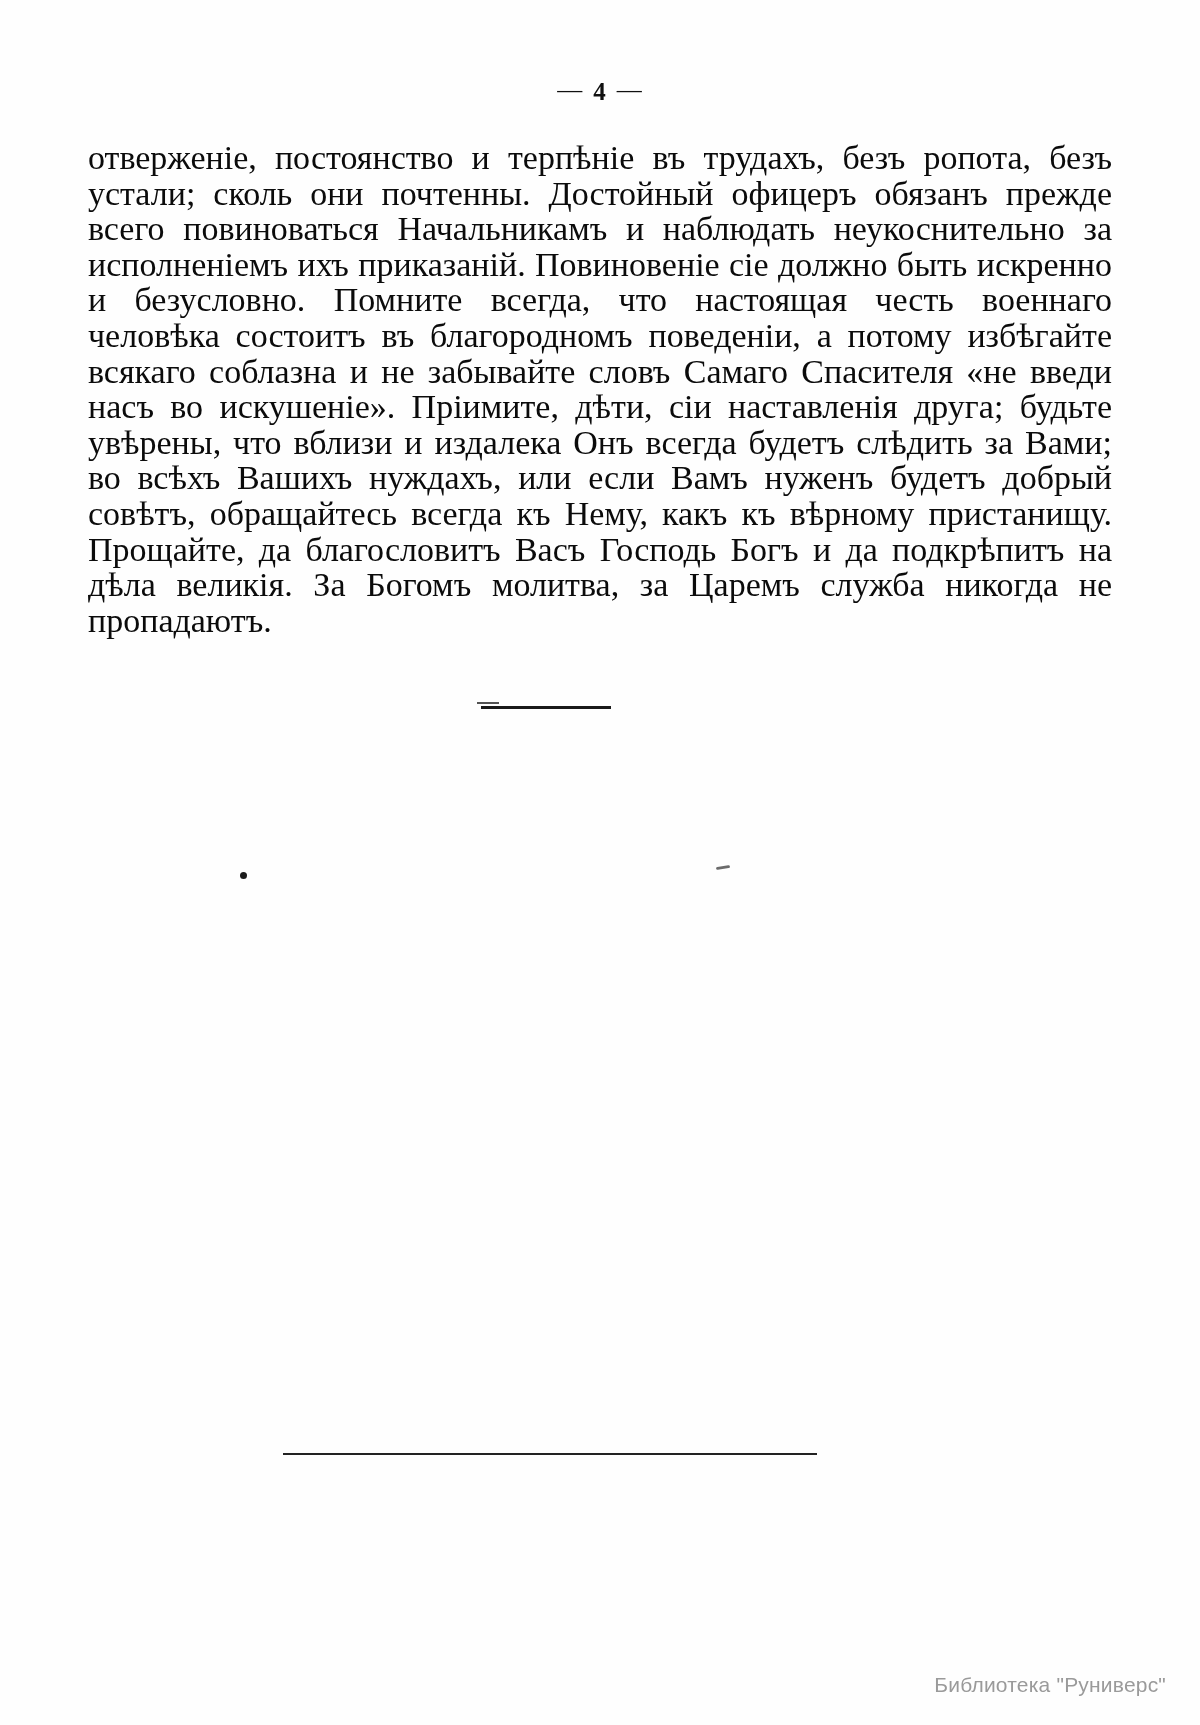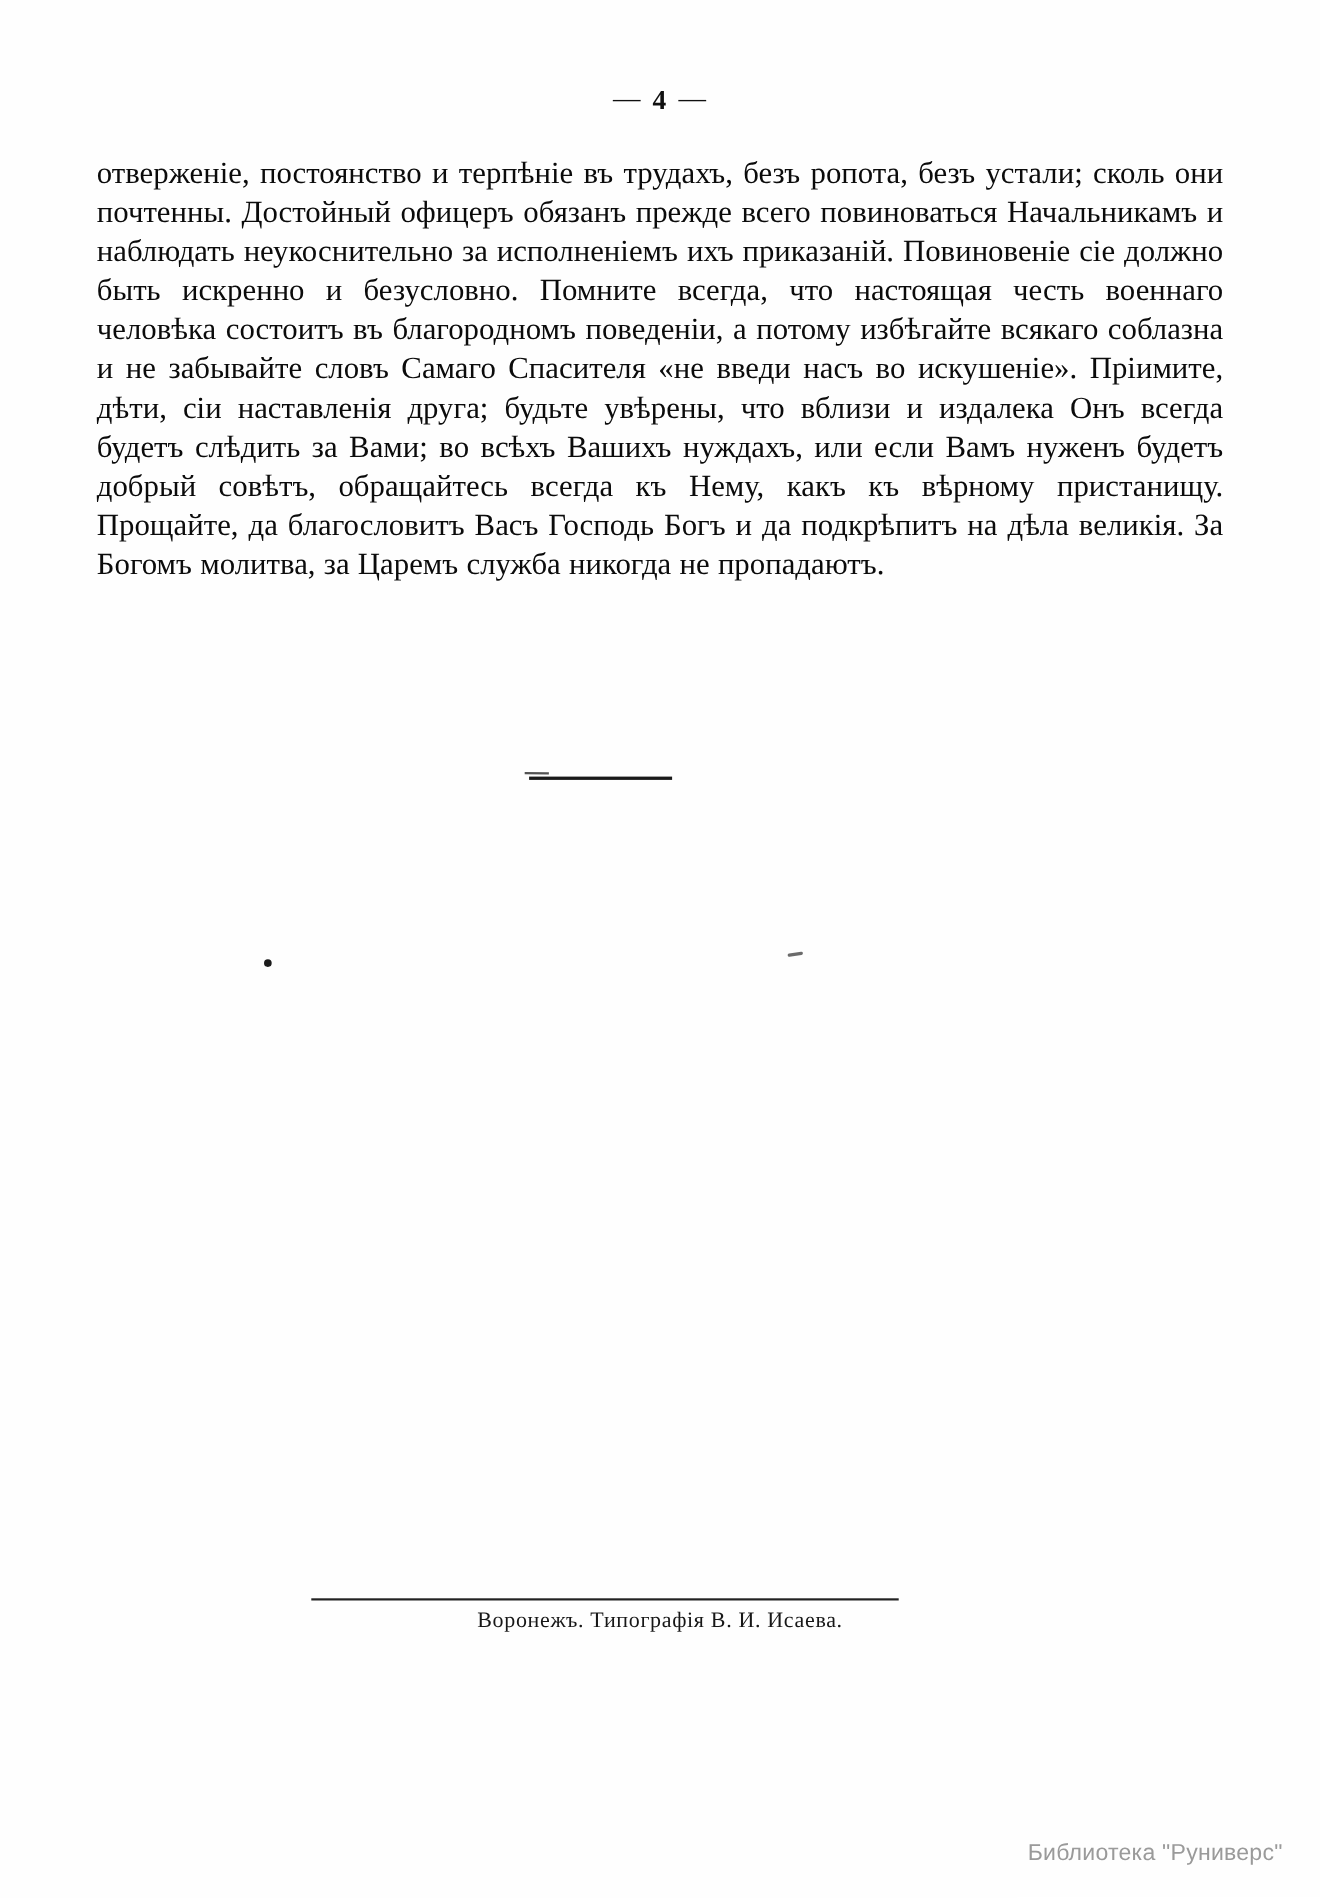--- a/index.html
+++ b/index.html
@@ -41,21 +41,21 @@
     padding: 0 10px;
     transform: translateY(-2px);
   }
 
   
   .body-text {
     position: absolute;
     top: 140px;
     left: 88px;
     width: 1024px;
-    font-size: 28px;
+    font-size: 34px;
     line-height: 35.6px;
     text-align: justify;
     text-justify: inter-word;
     color: #0b0b0b;
     -webkit-font-smoothing: none;
   }
   .body-text p {
     margin: 0;
     text-indent: 0;
     word-spacing: 0.5px;
@@ -147,17 +147,16 @@
   <div class="body-text">
     <p>отверженіе, постоянство и терпѣніе въ трудахъ, безъ ропота, безъ устали; сколь они почтенны. Достойный офицеръ обязанъ прежде всего повиноваться Начальникамъ и наблюдать неукоснительно за исполненіемъ ихъ приказаній. Повиновеніе сіе должно быть искренно и безусловно. Помните всегда, что настоящая честь военнаго человѣка состоитъ въ благородномъ поведеніи, а потому избѣгайте всякаго соблазна и не забывайте словъ Самаго Спасителя «не введи насъ во искушеніе». Пріимите, дѣти, сіи наставленія друга; будьте увѣрены, что вблизи и издалека Онъ всегда будетъ слѣдить за Вами; во всѣхъ Вашихъ нуждахъ, или если Вамъ нуженъ будетъ добрый совѣтъ, обращайтесь всегда къ Нему, какъ къ вѣрному пристанищу. Прощайте, да благословитъ Васъ Господь Богъ и да подкрѣпитъ на дѣла великія. За Богомъ молитва, за Царемъ служба никогда не пропадаютъ.</p>
   </div>
 
   <div class="divider"></div>
 
   <div class="speck speck-left"></div>
   <div class="speck speck-right"></div>
 
   <div class="imprint-rule"></div>
-  <div class="imprint">Воронежъ. Типографія В. И. Исаева.</div>
 
   <div class="watermark">Библиотека "Руниверс"</div>
 
 </div>
 
 </body></html>

